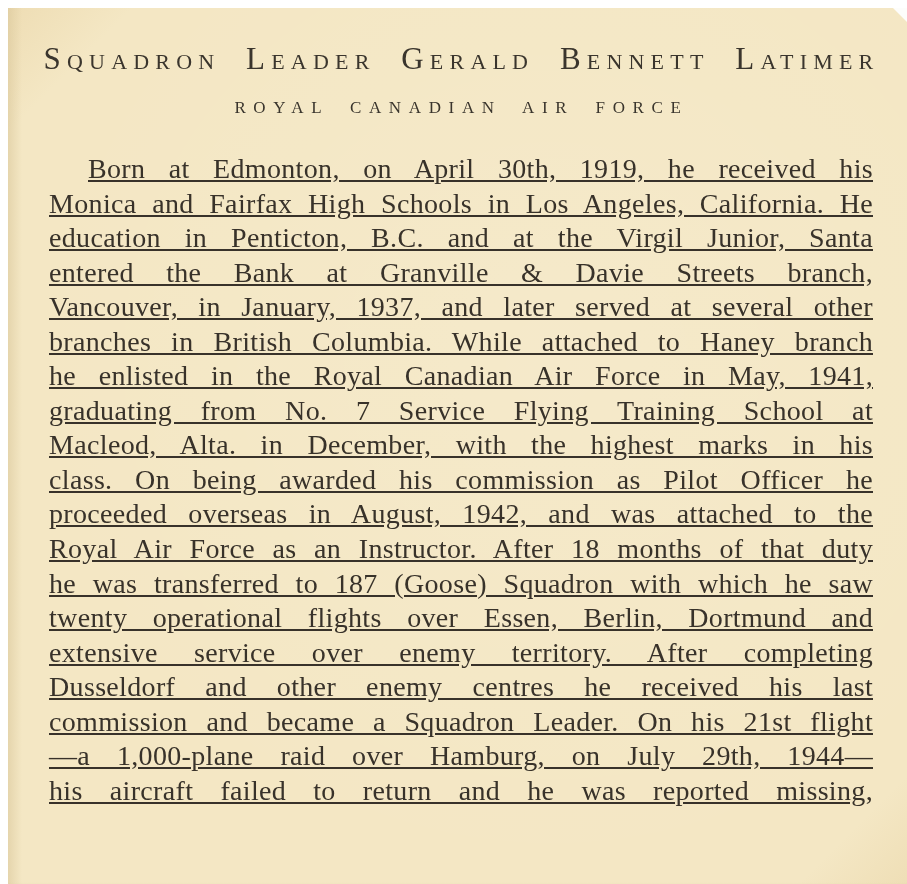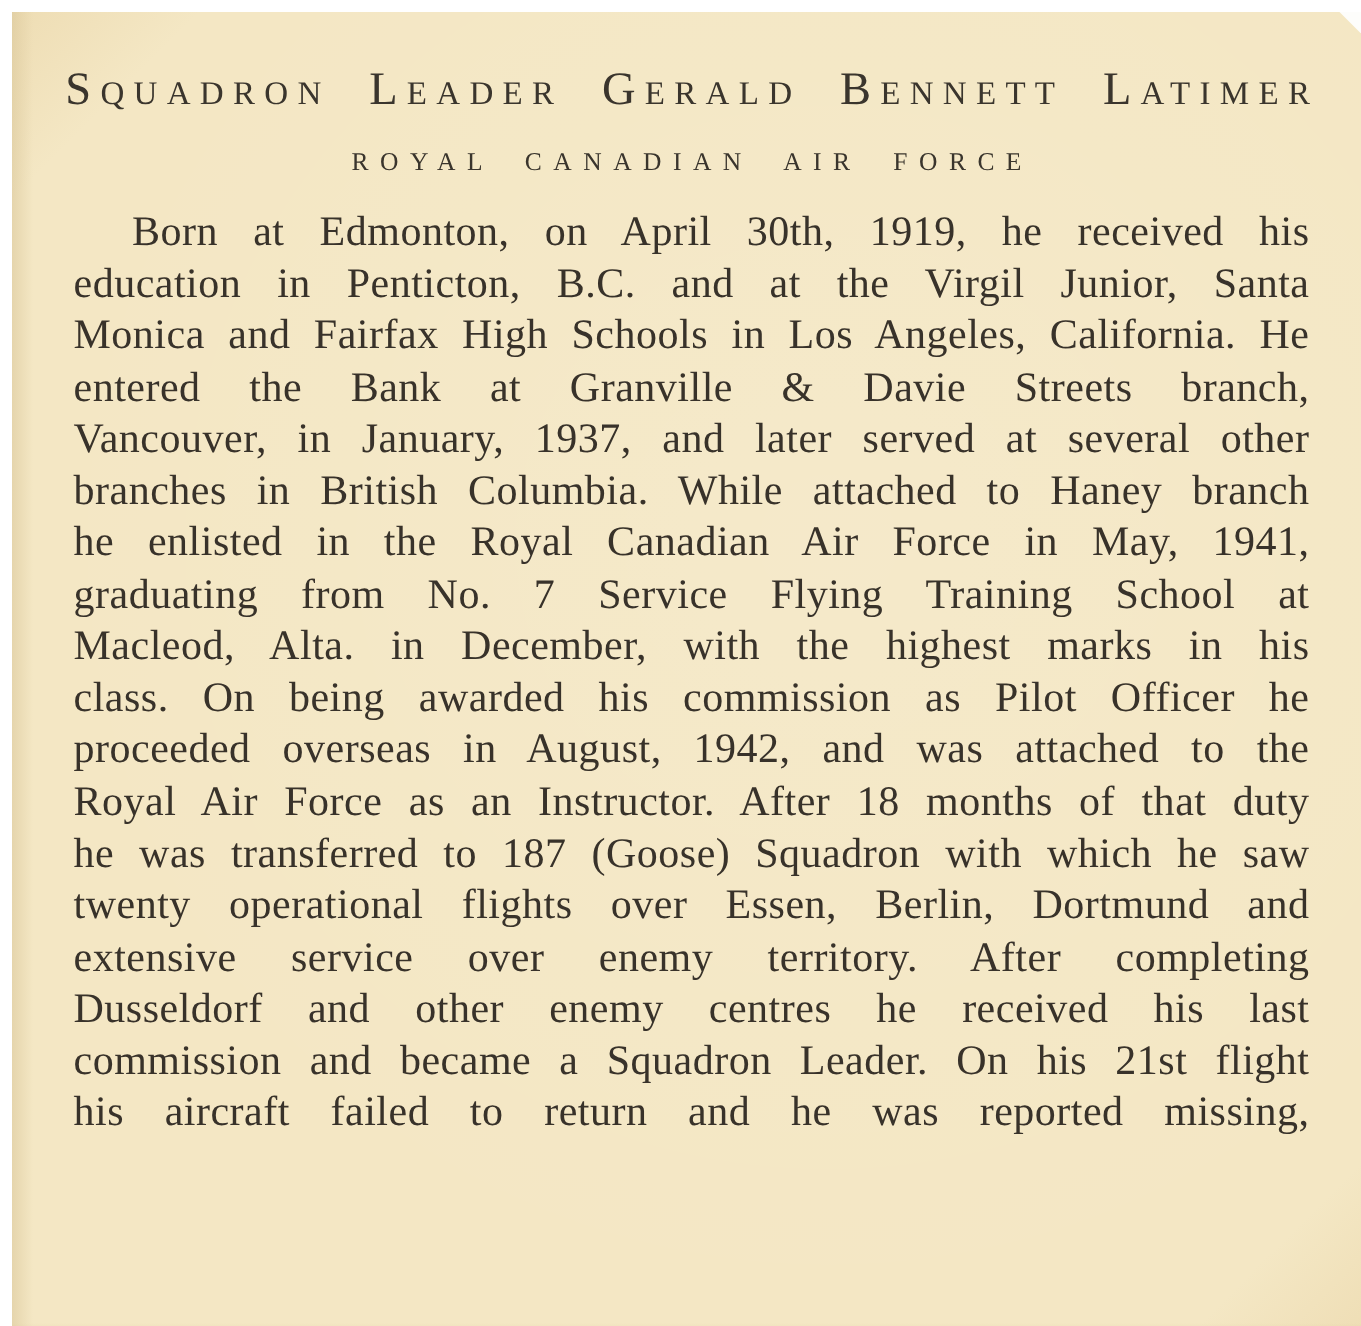--- a/index.html
+++ b/index.html
@@ -49,22 +49,23 @@
   }
   .subtitle {
     margin-top: 13px;
     text-align: center;
     font-size: 17px;
     letter-spacing: 0.45em;
     word-spacing: 0.55em;
     color: #3a352d;
   }
   .body-text {
-    margin: 8px 30px 0 29px;
+    margin: 22px 30px 0 29px;
     font-size: 28px;
+    text-decoration: underline;
   }
   .line {
     height: 34.55px;
     line-height: 34.55px;
     text-align: justify;
     text-align-last: justify;
     white-space: nowrap;
     letter-spacing: 0.012em;
   }
   .line.indent { padding-left: 43px; }
@@ -76,31 +77,32 @@
 <div class="page">
   <div class="edge-left"></div>
   <div class="edge-bottom"></div>
   <div class="corner-white"></div>
 
   <h1 class="title" style="font-weight:normal">Squadron Leader Gerald Bennett Latimer</h1>
   <h2 class="subtitle" style="font-weight:normal">ROYAL CANADIAN AIR FORCE</h2>
 
   <div class="body-text">
     <div class="line indent">Born at Edmonton, on April 30th, 1919, he received his</div>
+    <div class="line">Monica and Fairfax High Schools in Los Angeles, California. He</div>
     <div class="line">education in Penticton, B.C. and at the Virgil Junior, Santa</div>
-    <div class="line">Monica and Fairfax High Schools in Los Angeles, California. He</div>
     <div class="line">entered the Bank at Granville &amp; Davie Streets branch,</div>
     <div class="line">Vancouver, in January, 1937, and later served at several other</div>
     <div class="line">branches in British Columbia. While attached to Haney branch</div>
     <div class="line">he enlisted in the Royal Canadian Air Force in May, 1941,</div>
     <div class="line">graduating from No. 7 Service Flying Training School at</div>
     <div class="line">Macleod, Alta. in December, with the highest marks in his</div>
     <div class="line">class. On being awarded his commission as Pilot Officer he</div>
     <div class="line">proceeded overseas in August, 1942, and was attached to the</div>
     <div class="line">Royal Air Force as an Instructor. After 18 months of that duty</div>
     <div class="line">he was transferred to 187 (Goose) Squadron with which he saw</div>
     <div class="line">twenty operational flights over Essen, Berlin, Dortmund and</div>
     <div class="line">extensive service over enemy territory. After completing</div>
     <div class="line">Dusseldorf and other enemy centres he received his last</div>
     <div class="line">commission and became a Squadron Leader. On his 21st flight</div>
+    <div class="line">—a 1,000-plane raid over Hamburg, on July 29th, 1944—</div>
     <div class="line">his aircraft failed to return and he was reported missing,</div>
   </div>
 </div>
 
 </body></html>

